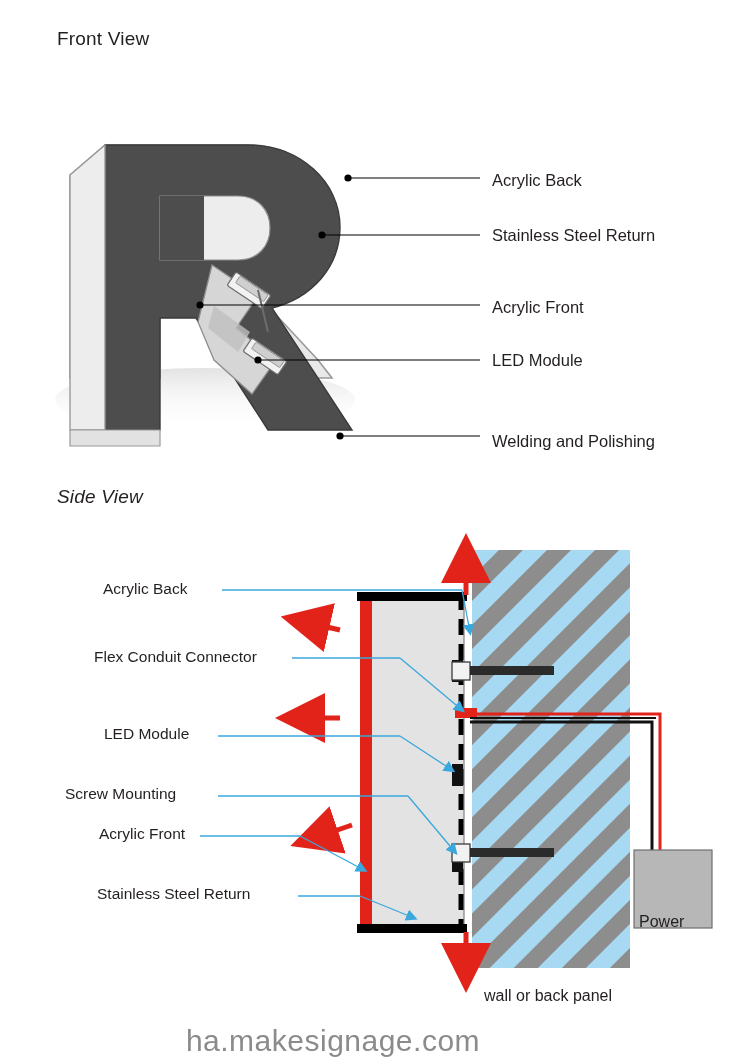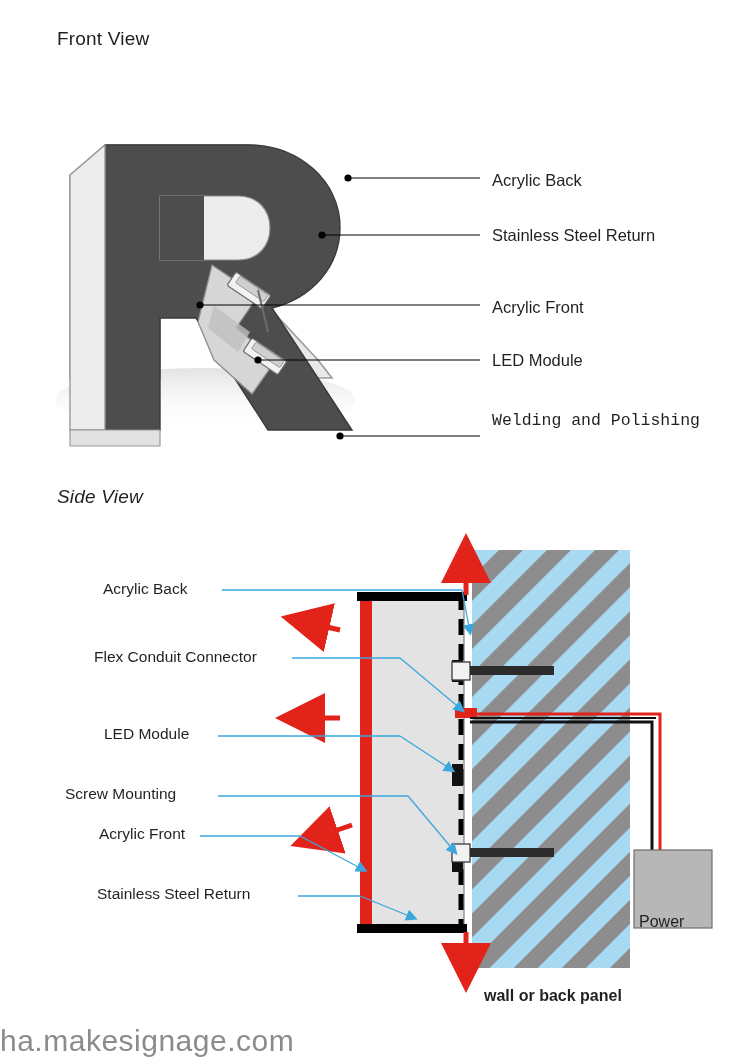--- a/index.html
+++ b/index.html
@@ -51,20 +51,21 @@
     white-space: nowrap;
     text-align: right;
   }
   .side-label.l-right { text-align: right; }
 
   #watermark {
     position: absolute;
     left: 0;
     bottom: 6px;
     width: 666px;
+    text-align: center;
     font-size: 30px;
     color: #8b8b8b;
     letter-spacing: 0.5px;
     font-family: "Liberation Sans", sans-serif;
   }
   svg { display: block; }
 </style>
 </head>
 <body>
 
@@ -119,21 +120,21 @@
       <circle cx="200" cy="245" r="3.6"></circle>
       <circle cx="258" cy="300" r="3.6"></circle>
       <circle cx="340" cy="376" r="3.6"></circle>
     </g>
   </svg>
 
   <div class="callout-label" style="left:492px; top:111px;">Acrylic Back</div>
   <div class="callout-label" style="left:492px; top:166px;">Stainless Steel Return</div>
   <div class="callout-label" style="left:492px; top:238px;">Acrylic Front</div>
   <div class="callout-label" style="left:492px; top:291px;">LED Module</div>
-  <div class="callout-label" style="left:492px; top:351px;font-family:Liberation Mono, monospace;">Welding and Polishing</div>
+  <div class="callout-label" style="left:492px; top:372px;">Welding and Polishing</div>
 </div>
 
 <div class="section-title" id="side-title">Side View</div>
 
 <div id="side-view">
   <svg width="750" height="500" viewBox="0 0 750 500">
     <defs>
       <pattern id="wallHatch" width="34" height="34" patternUnits="userSpaceOnUse" patternTransform="rotate(45)">
         <rect width="34" height="34" fill="#a7d9f2"></rect>
         <rect width="17" height="34" fill="#8d8d8d"></rect>
@@ -205,16 +206,16 @@
 
   <div class="side-label" style="left:103px; top:60px;">Acrylic Back</div>
   <div class="side-label" style="left:74px; top:128px;margin-left:20px;">Flex Conduit Connector</div>
   <div class="side-label" style="left:104px; top:205px;">LED Module</div>
   <div class="side-label" style="left:65px; top:265px;">Screw Mounting</div>
   <div class="side-label" style="left:99px; top:305px;">Acrylic Front</div>
   <div class="side-label" style="left:97px; top:365px;">Stainless Steel Return</div>
 
   <div class="side-label l-right" style="left:639px; top:393px; font-size:16px;">Power</div>
 
-  <div class="side-label l-right" style="left:484px; top:467px; font-size:16px;font-weight:bold;">wall or back panel</div>
+  <div class="side-label l-right" style="left:484px; top:467px; font-size:16px;">wall or back panel</div>
 </div>
 
 <div id="watermark">ha.makesignage.com</div>
 
 </body></html>

